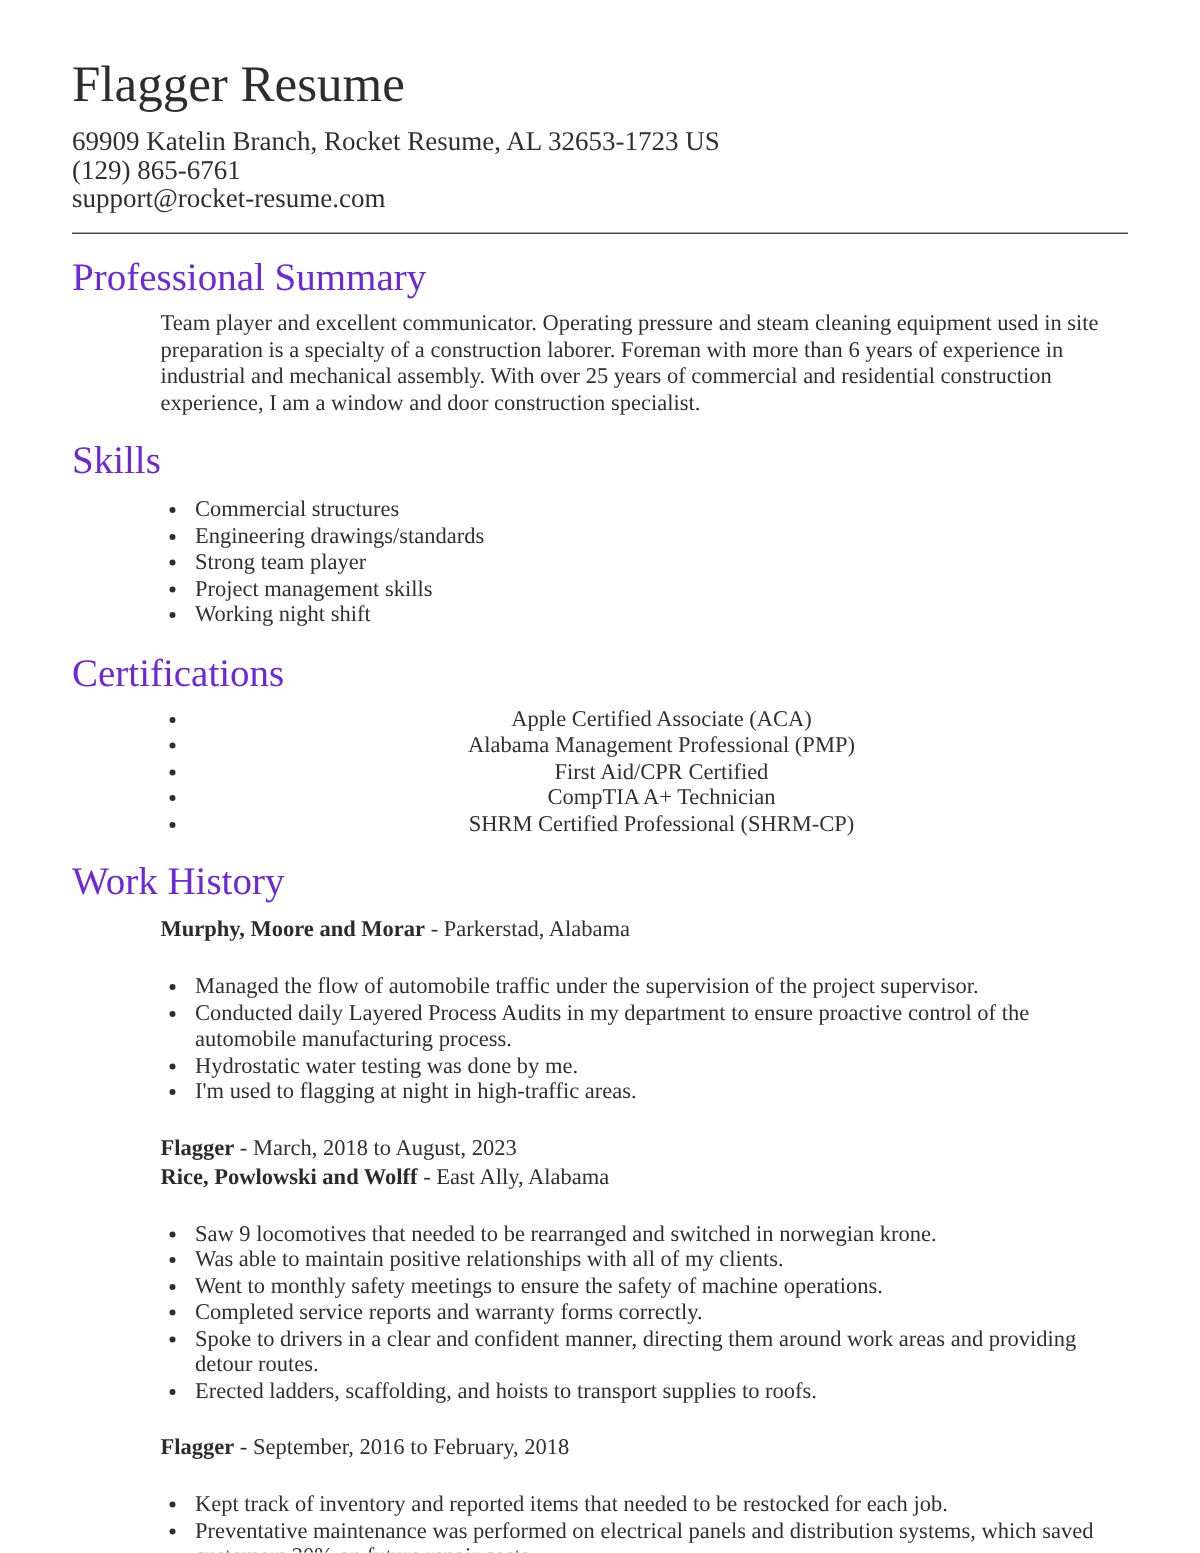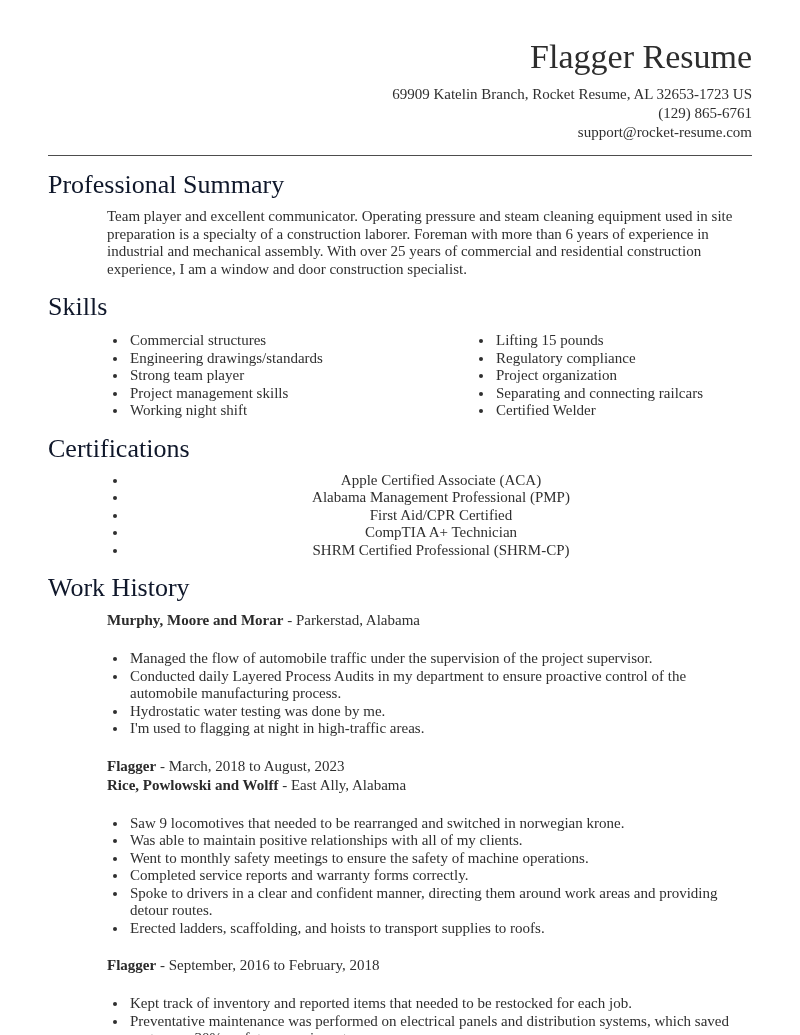--- a/index.html
+++ b/index.html
@@ -10,43 +10,43 @@
     overflow: hidden;
     background: #ffffff;
     color: #2f2f2f;
     font-family: "Liberation Serif", "DejaVu Serif", serif;
     font-size: 15px;
     line-height: 17.5px;
   }
   .page { padding: 36px 48px 0 48px; }
 
   
-  .resume-header { text-align: right; }
+  .resume-header { text-align: left; }
   h1.title {
     font-size: 34px;
     line-height: 42px;
     font-weight: 400;
     margin: 0 0 7px 0;
     color: #2d2d2d;
   }
-  .contact div { font-size: 15px; line-height: 19px; }
+  .contact div { font-size: 18px; line-height: 19px; }
 
   hr.divider {
     border: none;
     border-top: 1.5px solid #4d4d4d;
     margin: 13px 0 0 0;
   }
 
   
   h2.section-heading {
     font-size: 26px;
     line-height: 33px;
     font-weight: 400;
     margin: 12px 0 7px 0;
-    color: #0f172a;
+    color: #6d28d9;
   }
   p.summary-text { margin: 0 0 0 59px; }
 
   ul.bullet-list {
     margin: 0 0 0 62px;
     padding-left: 18px;
   }
   ul.bullet-list li { padding-left: 2px; }
 
   .skills-cols { display: flex; }
@@ -84,27 +84,20 @@
 
   <section>
     <h2 class="section-heading">Skills</h2>
     <div class="skills-cols">
       <ul class="bullet-list">
         <li>Commercial structures</li>
         <li>Engineering drawings/standards</li>
         <li>Strong team player</li>
         <li>Project management skills</li>
         <li>Working night shift</li>
-      </ul>
-      <ul class="bullet-list">
-        <li>Lifting 15 pounds</li>
-        <li>Regulatory compliance</li>
-        <li>Project organization</li>
-        <li>Separating and connecting railcars</li>
-        <li>Certified Welder</li>
       </ul>
     </div>
   </section>
 
   <section class="certifications">
     <h2 class="section-heading">Certifications</h2>
     <ul class="bullet-list">
       <li>Apple Certified Associate (ACA)</li>
       <li>Alabama Management Professional (PMP)</li>
       <li>First Aid/CPR Certified</li>

